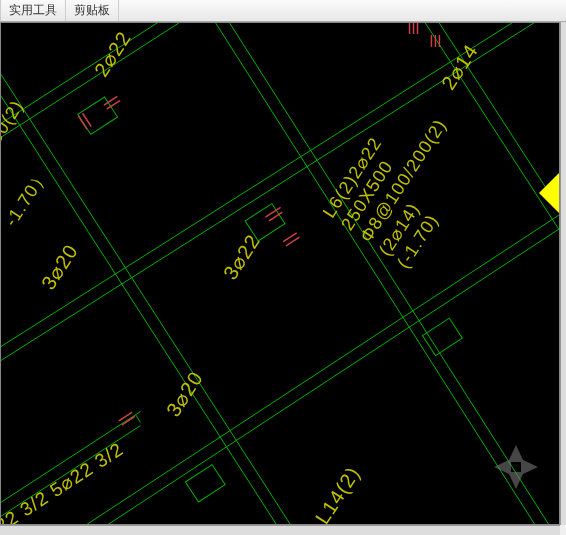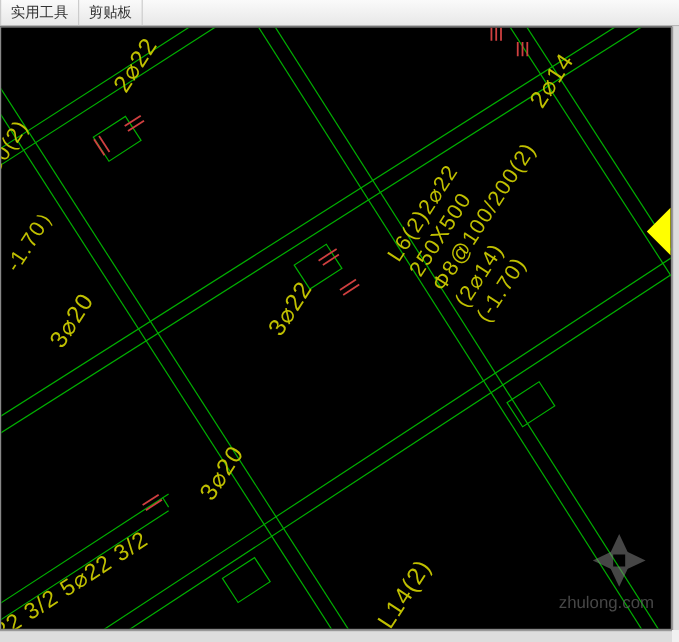--- a/index.html
+++ b/index.html
@@ -120,17 +120,16 @@
   <div class="lbl" style="left:310px;top:493px;transform:rotate(-57deg)">L14(2)</div>
 
   <svg class="wm-logo" width="50" height="50">
     <g fill="#808080">
       <polygon points="25,3 33,20 17,20"></polygon>
       <polygon points="25,47 33,30 17,30"></polygon>
       <polygon points="3,25 20,17 20,33"></polygon>
       <polygon points="47,25 30,17 30,33"></polygon>
     </g>
   </svg>
-  <div class="watermark">zhulong.com</div>
 </div>
 
 <div class="scroll-v"></div>
 <div class="scroll-h"></div>
 
 </body></html>

